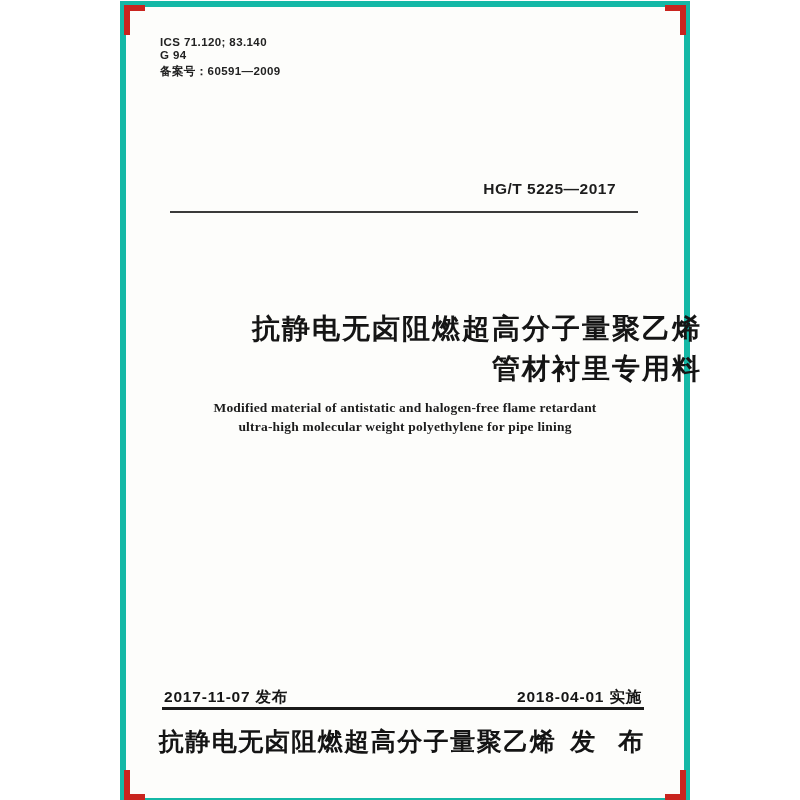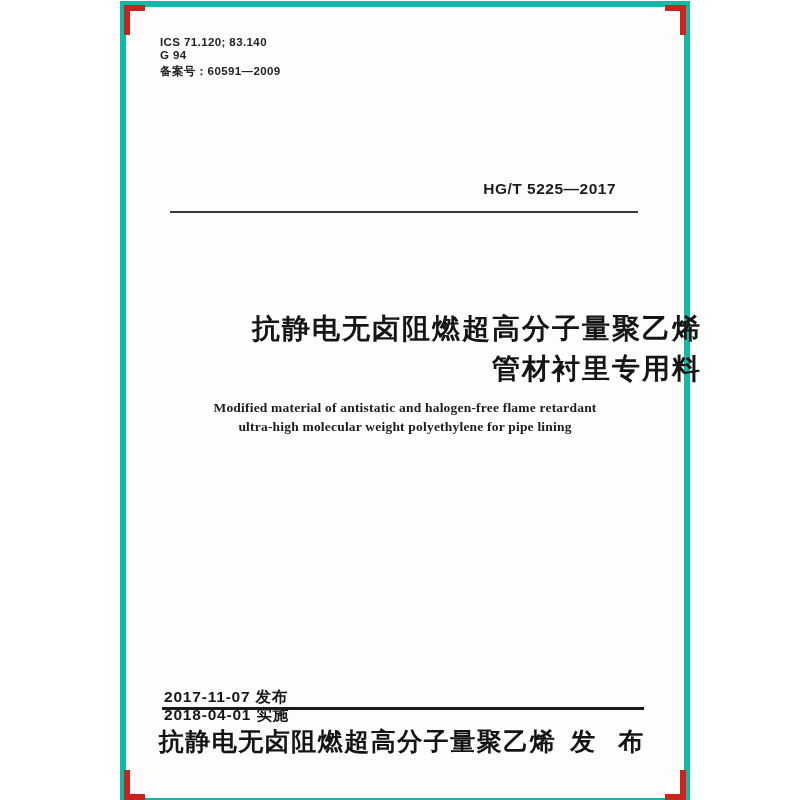--- a/index.html
+++ b/index.html
@@ -80,21 +80,20 @@
     font-size: 13.5px; font-weight: bold; letter-spacing: 0.2px;
     line-height: 19px; color: #1c1c1c;
   }
 
   .dates-row {
     position: absolute; top: 681px; left: 38px; right: 42px;
     display: flex; justify-content: space-between;
     font-size: 15.5px; font-weight: bold; letter-spacing: 0.8px;
     line-height: 18px; color: #161616;
     white-space: nowrap;
-    flex-direction: column;
   }
 
   .rule-bottom {
     position: absolute; top: 700px; left: 36px; right: 40px;
     height: 2.5px; background: #1a1a1a;
   }
 
   .issuer-row {
     position: absolute; top: 718px; left: 0; width: 100%;
     text-align: center;

